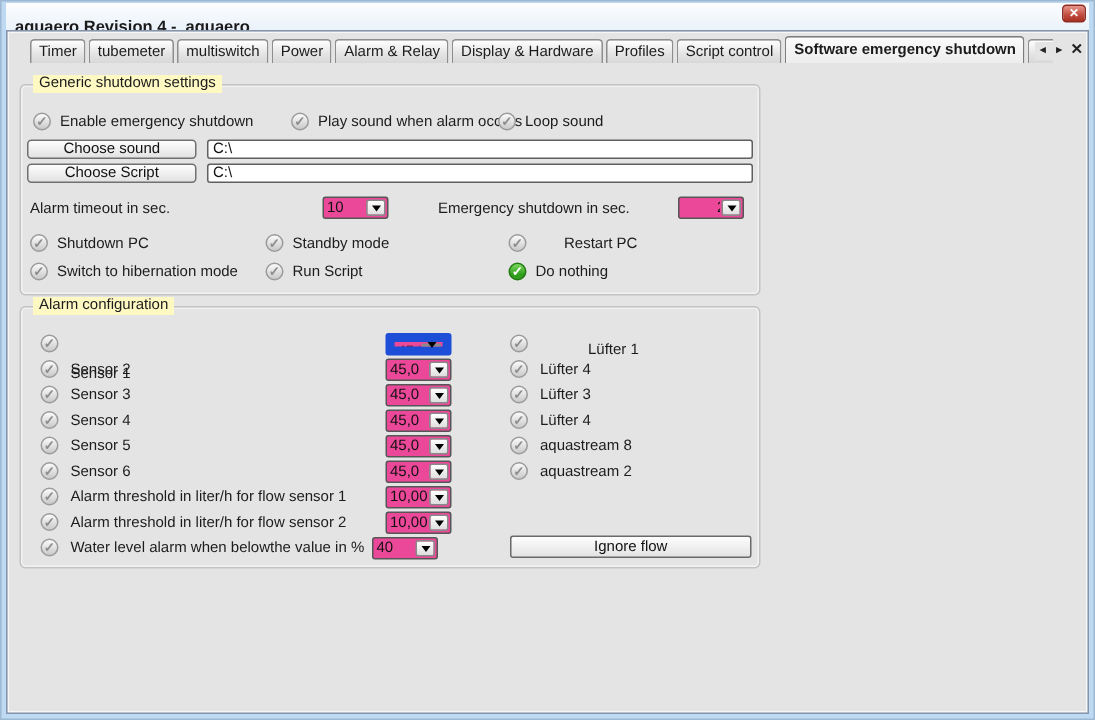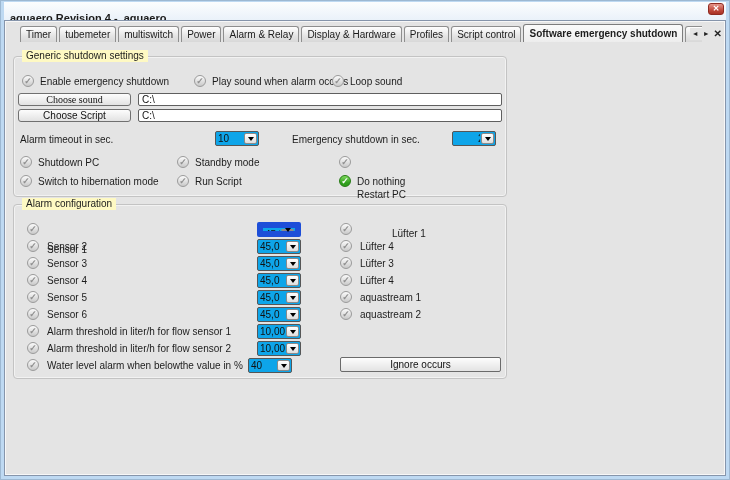--- a/index.html
+++ b/index.html
@@ -96,21 +96,21 @@
   .field {
     position: absolute; height: 13px;
     background: #fff; border: 1px solid #5f5f5f; border-radius: 2px;
     font-size: 10px; color: #111; padding: 0 3px;
     font-family: "Liberation Sans", sans-serif;
   }
 
   
   .combo {
     position: absolute; width: 44px; height: 15px;
-    background: #0ea5e9; border: 1px solid #565656; border-radius: 2px;
+    background: #ec4899; border: 1px solid #565656; border-radius: 2px;
     display: flex; align-items: stretch; cursor: pointer;
   }
   .combo.focused { border: 6px solid #1d4ed8; }
   .combo .cv { flex: 1; font-size: 10px; line-height: 12px; padding: 1px 0 0 2px; color: #111; overflow: hidden; }
   .combo .ca {
     flex: 0 0 13px; margin: 1px; border: 1px solid #8a8a8a; border-radius: 2px;
     background: linear-gradient(#ffffff, #dedede);
     display: flex; align-items: center; justify-content: center;
   }
   .combo .ca::after {
@@ -164,21 +164,21 @@
 
       <span class="chk" style="left:8px; top:18px;"><span>✓</span></span>
       <span class="lbl" style="left:26px; top:19px;">Enable emergency shutdown</span>
 
       <span class="chk" style="left:180px; top:18px;"><span>✓</span></span>
       <span class="lbl" style="left:198px; top:19px;">Play sound when alarm occurs</span>
 
       <span class="chk" style="left:318px; top:18px;"><span>✓</span></span>
       <span class="lbl" style="left:336px; top:19px;">Loop sound</span>
 
-      <div class="btn" style="left:4px; top:36px; width:113px;font-family:Liberation Serif, serif;">Choose sound</div>
+      <div class="btn" style="left:4px; top:36px; width:113px;">Choose sound</div>
       <input class="field" style="left: 124px; top: 36px; width: 364px;" value="C:\">
 
       <div class="btn" style="left:4px; top:52px; width:113px;">Choose Script</div>
       <input class="field" style="left: 124px; top: 52px; width: 364px;" value="C:\">
 
       <span class="lbl" style="left:6px; top:77px;">Alarm timeout in sec.</span>
       <div class="combo" style="left:201px; top:74px;">
         <span class="cv">10</span>
         <span class="ca"></span>
       </div>
@@ -187,21 +187,21 @@
       <div class="combo" style="left:438px; top:74px;padding-left:23px;">
         <span class="cv">20</span>
         <span class="ca"></span>
       </div>
 
       <span class="chk" style="left:6px; top:99px;"><span>✓</span></span>
       <span class="lbl" style="left:24px; top:100px;">Shutdown PC</span>
       <span class="chk" style="left:163px; top:99px;"><span>✓</span></span>
       <span class="lbl" style="left:181px; top:100px;">Standby mode</span>
       <span class="chk" style="left:325px; top:99px;"><span>✓</span></span>
-      <span class="lbl" style="left:343px; top:100px;margin-top:32px;">Restart PC</span>
+      <span class="lbl" style="left:362px; top:100px;">Restart PC</span>
 
       <span class="chk" style="left:6px; top:118px;"><span>✓</span></span>
       <span class="lbl" style="left:24px; top:119px;">Switch to hibernation mode</span>
       <span class="chk" style="left:163px; top:118px;"><span>✓</span></span>
       <span class="lbl" style="left:181px; top:119px;">Run Script</span>
       <span class="chk green" style="left:325px; top:118px;"><span>✓</span></span>
       <span class="lbl" style="left:343px; top:119px;">Do nothing</span>
     </div>
 
     <div class="groupbox" style="left:8px; top:183px; width:494px; height:175px;">
@@ -276,22 +276,22 @@
       <span class="chk" style="left:326px; top:35px;"><span>✓</span></span>
       <span class="lbl" style="left:346px; top:36px;">Lüfter 4</span>
 
       <span class="chk" style="left:326px; top:52px;"><span>✓</span></span>
       <span class="lbl" style="left:346px; top:53px;">Lüfter 3</span>
 
       <span class="chk" style="left:326px; top:69px;"><span>✓</span></span>
       <span class="lbl" style="left:346px; top:70px;">Lüfter 4</span>
 
       <span class="chk" style="left:326px; top:86px;"><span>✓</span></span>
-      <span class="lbl" style="left:346px; top:87px;">aquastream 1</span>
+      <span class="lbl" style="left:346px; top:87px;">aquastream 8</span>
 
       <span class="chk" style="left:326px; top:103px;"><span>✓</span></span>
       <span class="lbl" style="left:346px; top:104px;">aquastream 2</span>
 
-      <div class="push-btn" style="left:326px; top:152px; width:161px;">Ignore occurs</div>
+      <div class="push-btn" style="left:326px; top:152px; width:161px;">Ignore flow</div>
     </div>
 
   </div>
 </div>
 
 </body></html>

